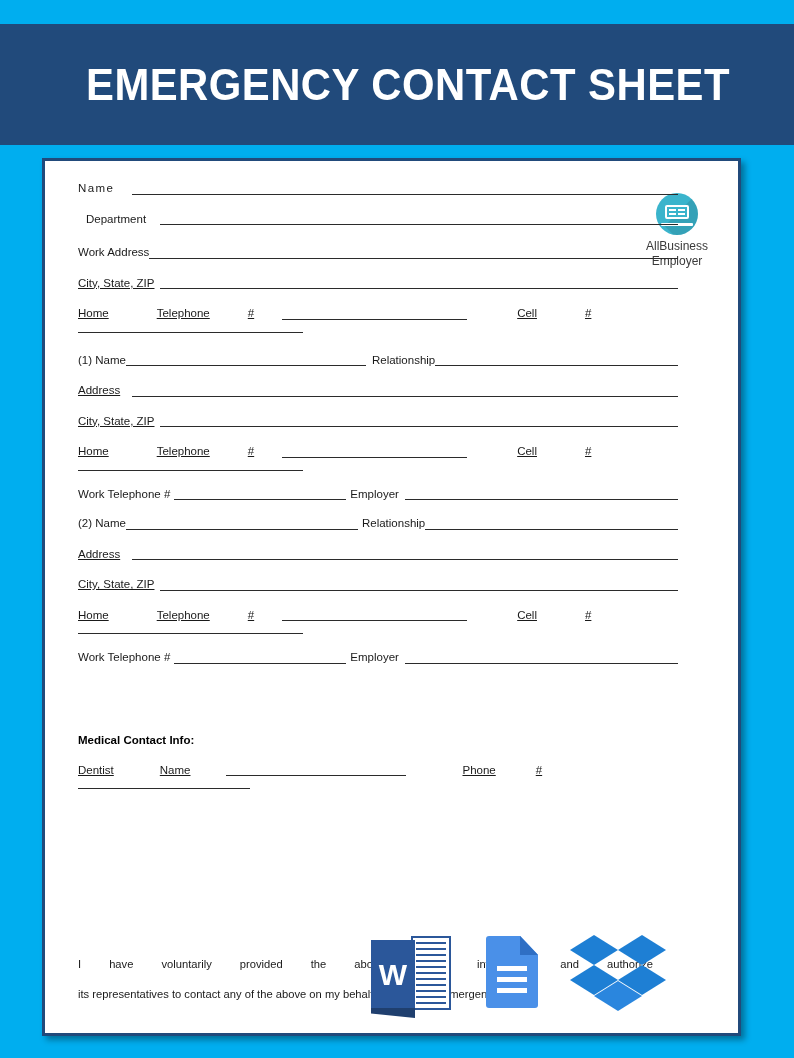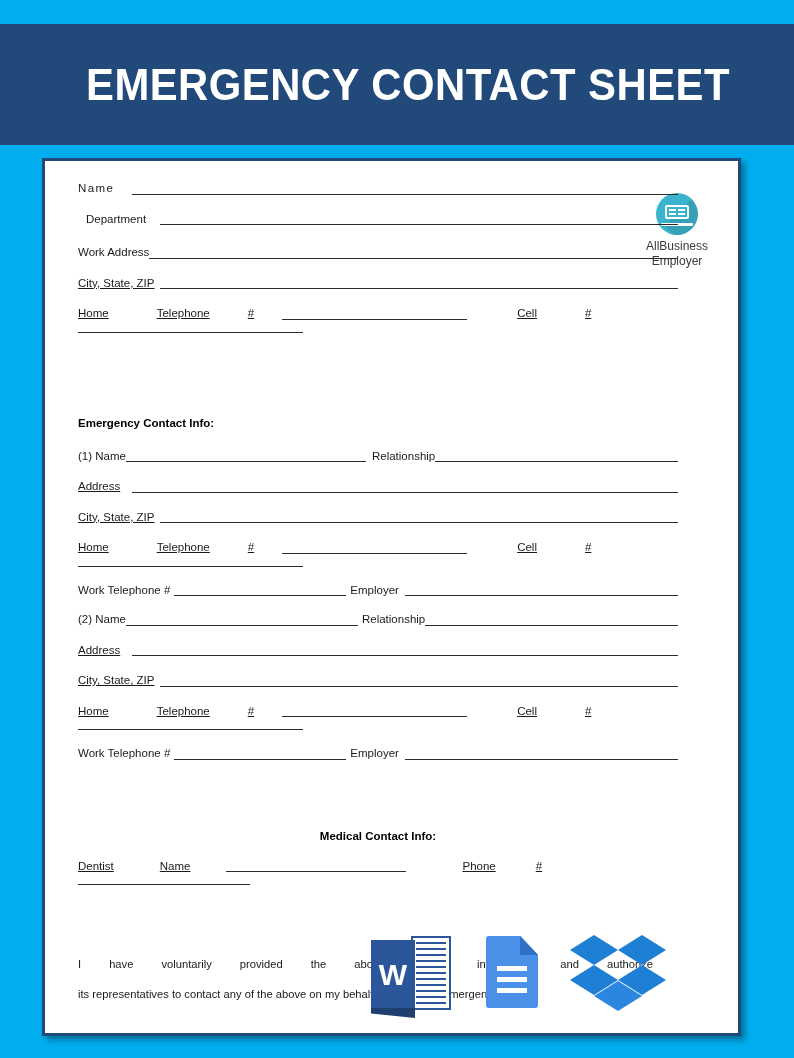--- a/index.html
+++ b/index.html
@@ -121,21 +121,21 @@
     font-weight: bold;
     font-size: 11.5px;
     color: #000;
   }
 
   .blk-name   { margin-top: 10px; }
   .blk-dept   { margin-top: 19px; margin-left: 8px; }
 
   .sec1 { margin-top: 47px; }
   .sec2 { margin-top: 84px; }
-  .sec3 { margin-top: 70px; text-align: center; }
+  .sec3 { margin-top: 70px; }
 
   .r-gap-a { margin-top: 22px; }
   .r-gap-b { margin-top: 19px; text-decoration: underline; }
   .r-gap-c { margin-top: 18px; }
 
   .tail-rule {
     width: 225px;
     border-bottom: 1.3px solid #2b2b2b;
     height: 13px;
   }
@@ -299,21 +299,20 @@
       <span class="lbl">#</span>
       <span class="gap" style="width:28px"></span>
       <span class="rule" style="width:185px"></span>
       <span class="gap" style="width:50px"></span>
       <span class="lbl">Cell</span>
       <span class="gap" style="width:48px"></span>
       <span class="lbl">#</span>
     </div>
     <div class="tail-rule"></div>
 
-    <div class="section-title sec2">Emergency Contact Info:</div>
 
     <div class="row r-gap-a">
       <span class="lbl">(1) Name</span>
       <span class="rule" style="width:240px"></span>
       <span class="gap" style="width:6px"></span>
       <span class="lbl">Relationship</span>
       <span class="rule grow"></span>
     </div>
 
     <div class="row r-gap-b">

